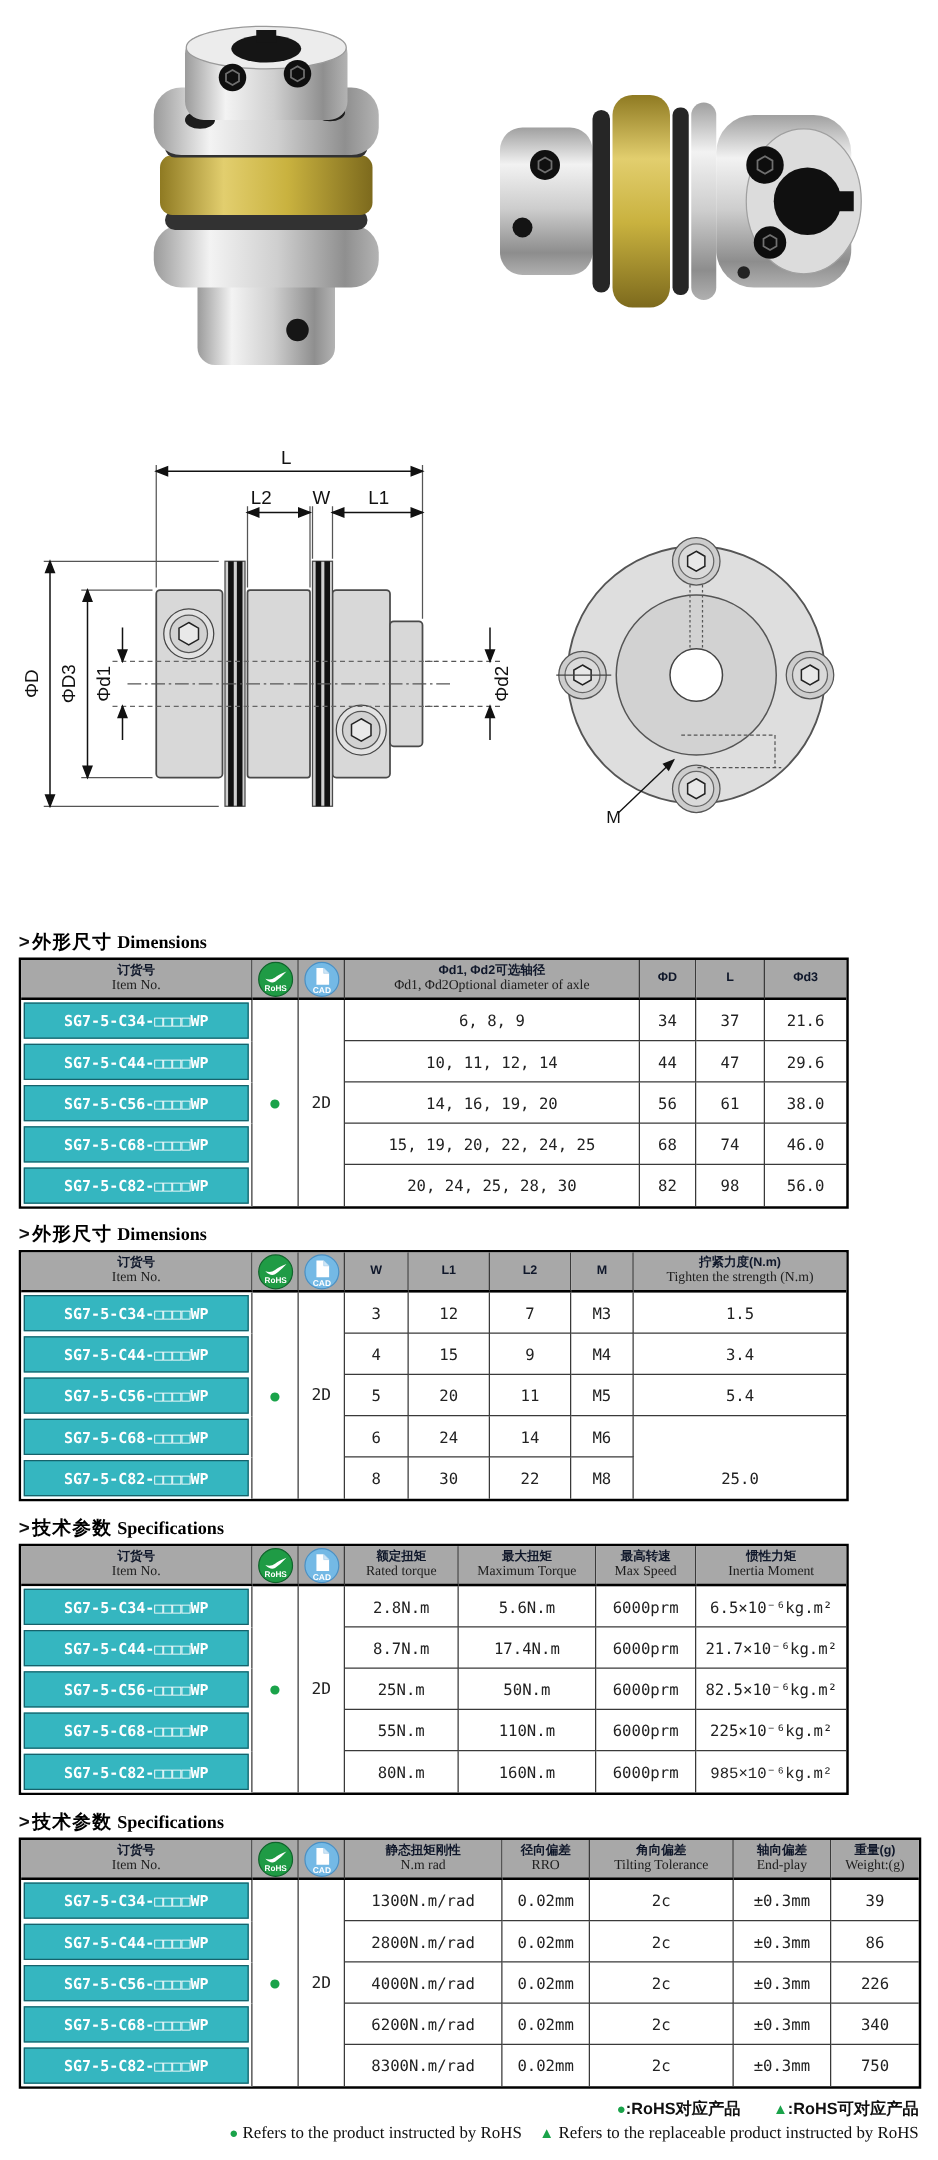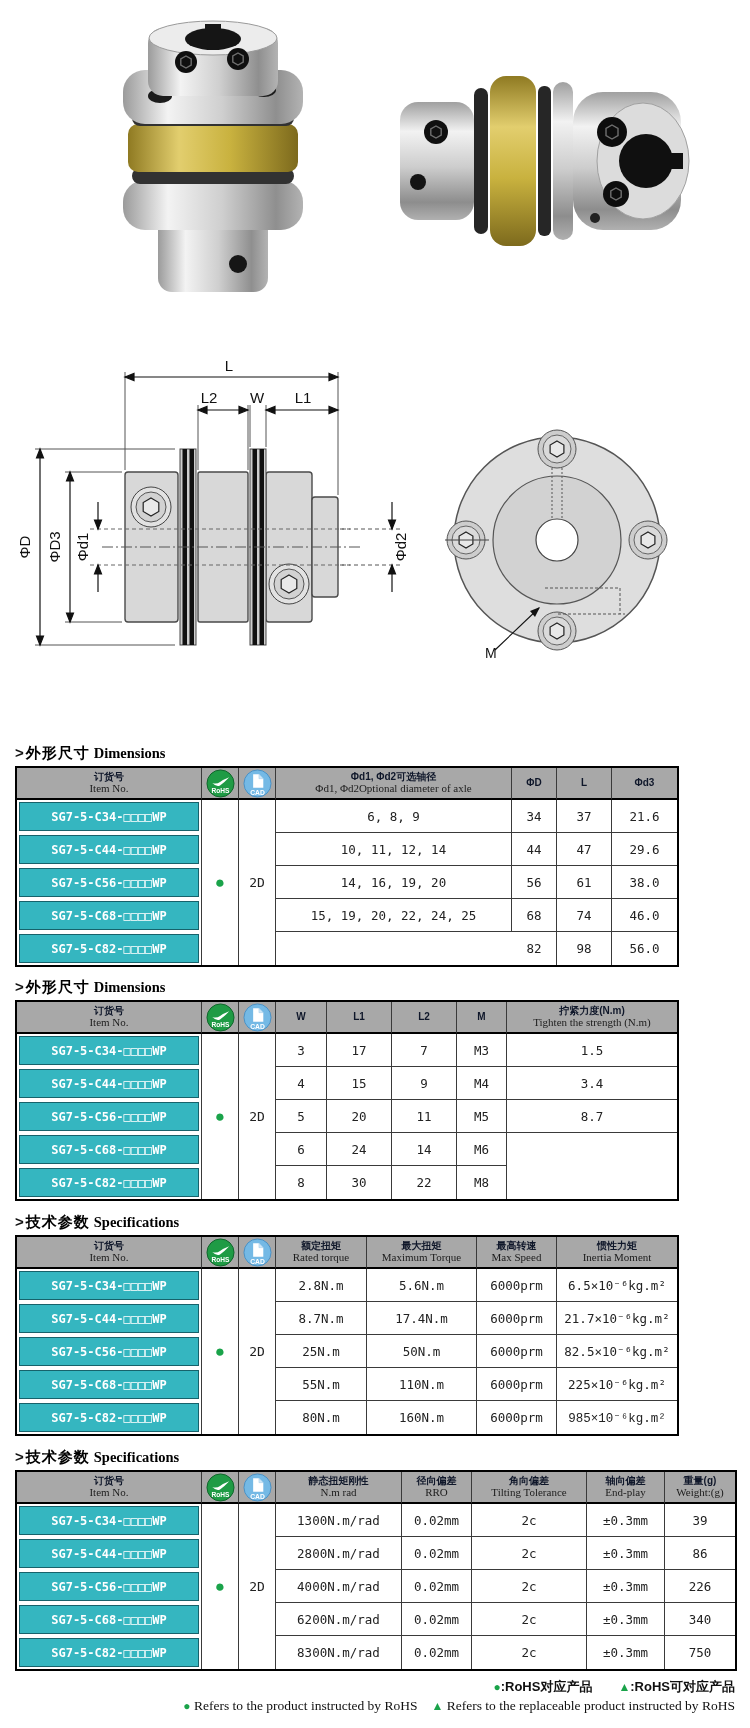--- a/index.html
+++ b/index.html
@@ -311,20 +311,21 @@
     <div class="td" style="grid-area: 3 / 6;">47</div>
     <div class="td last-col" style="grid-area: 3 / 7;">29.6</div>
     <div class="td" style="grid-area: 4 / 4;">14, 16, 19, 20</div>
     <div class="td" style="grid-area: 4 / 5;">56</div>
     <div class="td" style="grid-area: 4 / 6;">61</div>
     <div class="td last-col" style="grid-area: 4 / 7;">38.0</div>
     <div class="td" style="grid-area: 5 / 4;">15, 19, 20, 22, 24, 25</div>
     <div class="td" style="grid-area: 5 / 5;">68</div>
     <div class="td" style="grid-area: 5 / 6;">74</div>
     <div class="td last-col" style="grid-area: 5 / 7;">46.0</div>
+    <div class="td last-row" style="grid-area: 6 / 4;">20, 24, 25, 28, 30</div>
     <div class="td last-row" style="grid-area: 6 / 5;">82</div>
     <div class="td last-row" style="grid-area: 6 / 6;">98</div>
     <div class="td last-col last-row" style="grid-area: 6 / 7;">56.0</div>
   </div>
 <div class="spec-table" style="top: 1000px; grid-template-columns: 185px 37px 37px 51px 65px 65px 50px 170px;">
     <div class="th th-item" style="grid-area: 1 / 1;">
       <div class="th-zh">订货号</div>
       <div class="th-en">Item No.</div>
     </div>
     <div class="th" style="grid-area: 1 / 2;">
@@ -373,42 +374,43 @@
     <div class="td-item" style="grid-area: 6 / 1;">
       <div class="item-inner">SG7-5-C82-□□□□WP</div>
     </div>
     <div class="cell-span" style="grid-area: 2 / 2 / 7;">
       <div class="green-dot">●</div>
     </div>
     <div class="cell-span" style="grid-area: 2 / 3 / 7;">
       <div class="cad-2d">2D</div>
     </div>
     <div class="td" style="grid-area: 2 / 4;">3</div>
-    <div class="td" style="grid-area: 2 / 5;">17</div>
+    <div class="td" style="grid-area: 2 / 5;">12</div>
     <div class="td" style="grid-area: 2 / 6;">7</div>
     <div class="td" style="grid-area: 2 / 7;">M3</div>
     <div class="td last-col" style="grid-area: 2 / 8;">1.5</div>
     <div class="td" style="grid-area: 3 / 4;">4</div>
     <div class="td" style="grid-area: 3 / 5;">15</div>
     <div class="td" style="grid-area: 3 / 6;">9</div>
     <div class="td" style="grid-area: 3 / 7;">M4</div>
     <div class="td last-col" style="grid-area: 3 / 8;">3.4</div>
     <div class="td" style="grid-area: 4 / 4;">5</div>
     <div class="td" style="grid-area: 4 / 5;">20</div>
     <div class="td" style="grid-area: 4 / 6;">11</div>
     <div class="td" style="grid-area: 4 / 7;">M5</div>
-    <div class="td last-col" style="grid-area: 4 / 8;">8.7</div>
+    <div class="td last-col" style="grid-area: 4 / 8;">5.4</div>
     <div class="td" style="grid-area: 5 / 4;">6</div>
     <div class="td" style="grid-area: 5 / 5;">24</div>
     <div class="td" style="grid-area: 5 / 6;">14</div>
     <div class="td" style="grid-area: 5 / 7;">M6</div>
     <div class="td last-row" style="grid-area: 6 / 4;">8</div>
     <div class="td last-row" style="grid-area: 6 / 5;">30</div>
     <div class="td last-row" style="grid-area: 6 / 6;">22</div>
     <div class="td last-row" style="grid-area: 6 / 7;">M8</div>
+    <div class="td last-col last-row" style="grid-area: 6 / 8;">25.0</div>
   </div>
 <div class="spec-table" style="top: 1235px; grid-template-columns: 185px 37px 37px 91px 110px 80px 120px;">
     <div class="th th-item" style="grid-area: 1 / 1;">
       <div class="th-zh">订货号</div>
       <div class="th-en">Item No.</div>
     </div>
     <div class="th" style="grid-area: 1 / 2;">
   <svg width="29" height="29" viewBox="0 0 30 30">
     <circle cx="15" cy="15" r="14" fill="#1f9b45" stroke="#10632b" stroke-width="1"></circle>
     <path d="M6.5 14.5 q4.5 4.5 8 2.5 q4.5 -3 9.5 -8.5 q-6.5 2.5 -9.5 5 q-3.5 2.5 -8 1z" fill="#fff"></path>

